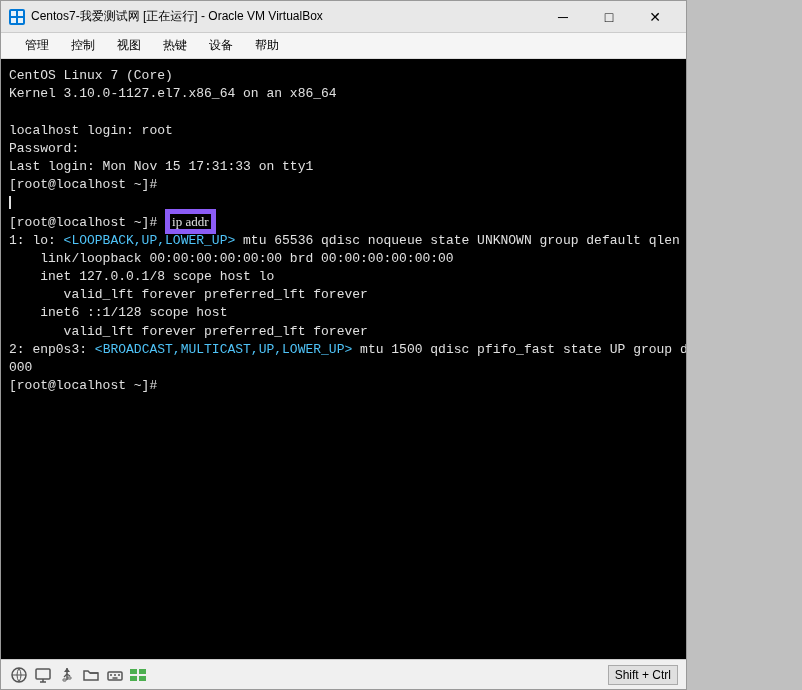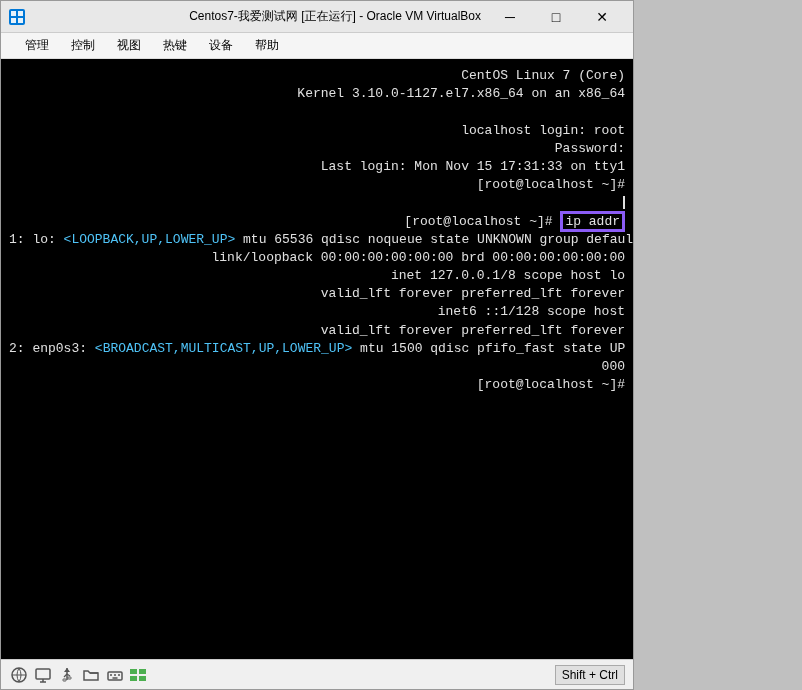--- a/index.html
+++ b/index.html
@@ -8,27 +8,26 @@
       height: 690px;
       background: #c0c0c0;
       font-family: 'Segoe UI', sans-serif;
       font-size: 12px;
       overflow: hidden;
       user-select: none;
     }
 
     
     .window {
-      width: 634px;
+      width: 687px;
       height: 690px;
       background: #d946ef;
       display: flex;
       flex-direction: column;
       border: 1px solid #999;
-      text-align: right;
     }
 
     .title-bar {
       height: 32px;
       background: #e8e8e8;
       display: flex;
       align-items: center;
       padding: 0 8px;
       border-bottom: 1px solid #ccc;
       gap: 6px;
@@ -109,23 +108,24 @@
     }
 
     .line {
       white-space: pre;
       display: block;
     }
 
     
     .cmd-highlight {
       display: inline;
-      border: 3px solid #8b5cf6;
+      border: 5px solid #8b5cf6;
       padding: 0 2px;
       color: #e0e0e0;
+      font-family: Liberation Serif, serif;
     }
 
     
     .status-bar {
       height: 30px;
       background: #f0f0f0;
       border-top: 1px solid #ccc;
       display: flex;
       align-items: center;
       justify-content: space-between;

